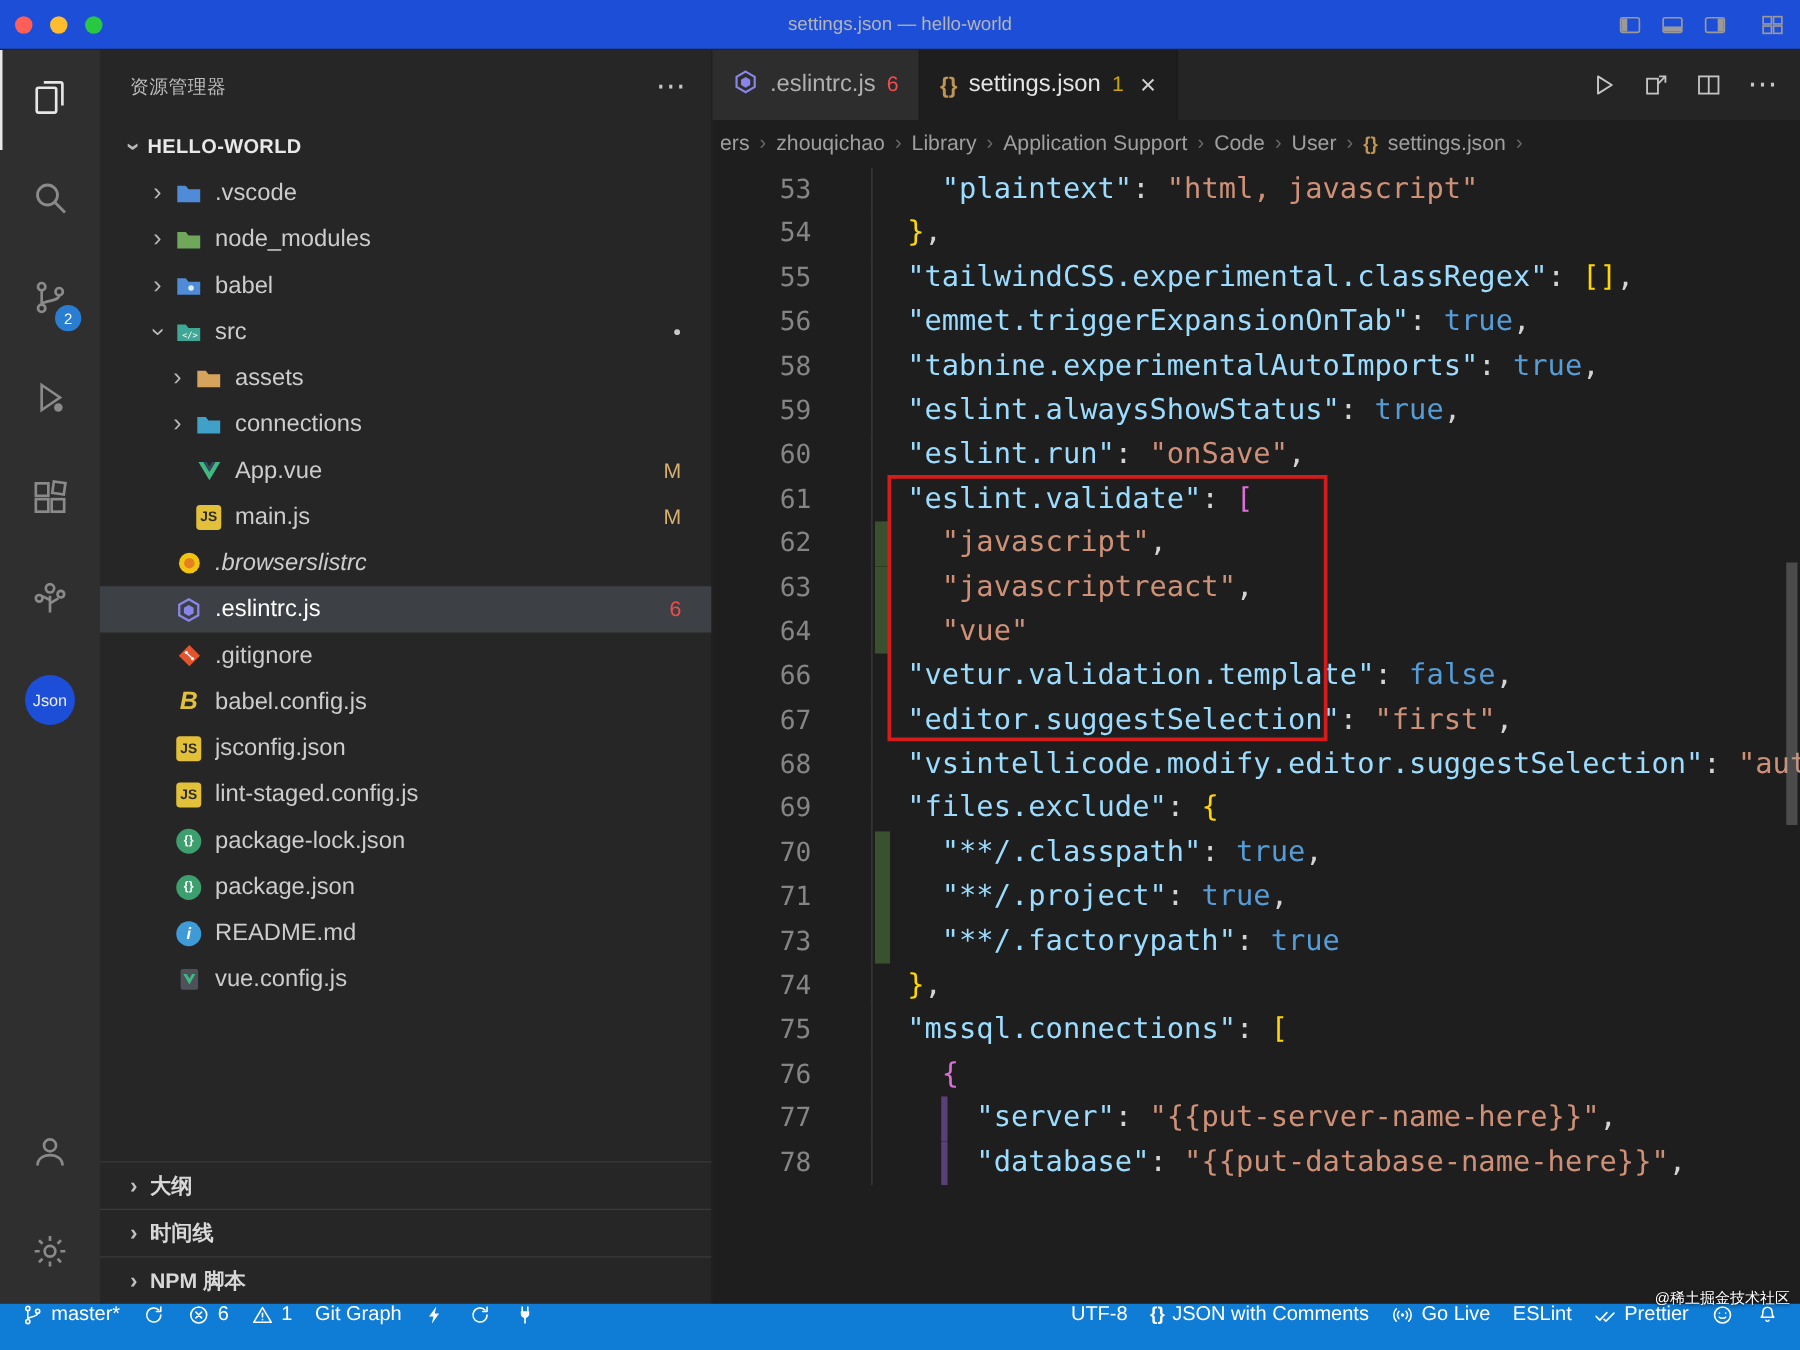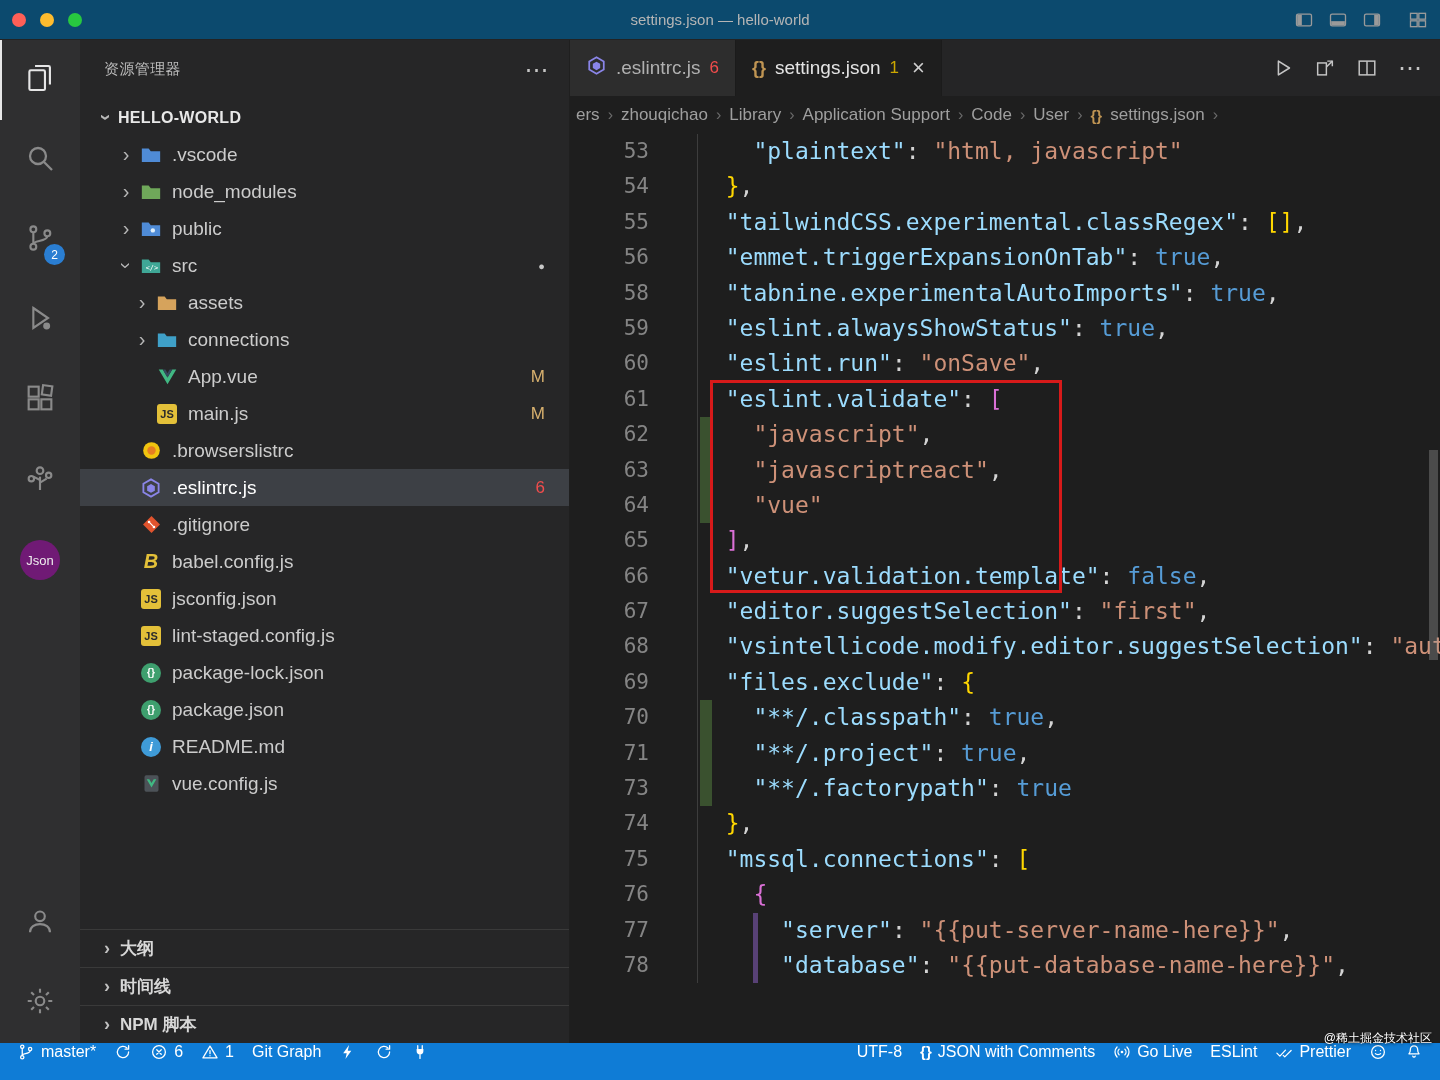--- a/index.html
+++ b/index.html
@@ -1,39 +1,39 @@
 <!DOCTYPE html>
 <html><head>
 <meta charset="utf-8">
 <style>
   html,body{width:1440px;height:1080px;margin:0;overflow:hidden;background:#1e1e1e;
     font-family:"Liberation Sans",sans-serif;-webkit-user-select:none;user-select:none}
   body{display:flex;flex-direction:column}
 
   
-  .titlebar{height:40px;flex:none;background:#0c4a6e;position:relative;display:flex;
+  .titlebar{height:40px;flex:none;background:#1d4ed8;position:relative;display:flex;
     align-items:center;justify-content:center;border-bottom:1px solid #232323;box-sizing:border-box}
   .traffic{position:absolute;left:12px;top:0;height:40px;display:flex;align-items:center;gap:14px}
   .tl{width:14px;height:14px;border-radius:50%}
   .tl.red{background:#ff5f57}.tl.yel{background:#febc2e}.tl.grn{background:#28c840}
   .tb-title{color:#b5b5b5;font-size:15px}
   .tb-icons{position:absolute;right:12px;top:0;height:40px;display:flex;align-items:center;gap:14px}
   .tb-icons svg{display:block}
 
   
   .main{flex:1;display:flex;min-height:0}
 
   
   .activitybar{width:80px;flex:none;background:#2f2f30;display:flex;flex-direction:column;align-items:center}
   .ab-slot{height:80px;width:80px;display:flex;align-items:center;justify-content:center;position:relative;cursor:pointer}
   .ab-slot.active{box-shadow:inset 2px 0 0 #e7e7e7}
   .ab-badge{position:absolute;right:15px;bottom:15px;background:#2a7ed2;color:#fff;border-radius:50%;
     min-width:21px;height:21px;font-size:12px;display:flex;align-items:center;justify-content:center}
   .ab-bottom{margin-top:auto}
-  .ic-jsonext{width:40px;height:40px;border-radius:50%;background:#701a75;color:#eee;font-size:13px;
+  .ic-jsonext{width:40px;height:40px;border-radius:50%;background:#1d4ed8;color:#eee;font-size:13px;
     display:flex;align-items:center;justify-content:center}
 
   
   .sidebar{width:490px;flex:none;background:#262627;display:flex;flex-direction:column;color:#cccccc;
     border-right:1px solid #1f1f1f;box-sizing:border-box}
   .sb-header{height:59px;flex:none;display:flex;align-items:center;padding:0 20px 0 24px;color:#bcbcbc;
     font-size:15px;letter-spacing:.4px}
   .sb-header .dots{margin-left:auto;font-size:24px;color:#c5c5c5;cursor:pointer;line-height:10px}
   .row{height:37px;flex:none;display:flex;align-items:center;font-size:19px;cursor:pointer;white-space:nowrap}
   .row.selected{background:#3d4045;color:#fff}
@@ -239,21 +239,21 @@
           <span class="lbl">node_modules</span>
         </div>
         <div class="row" style="padding-left: 34px;">
           <span class="chev">›</span>
           <span class="icon">
             <svg width="22" height="22" viewBox="0 0 24 24">
               <path d="M2 5h7.4l2.4 3H22v11.5H2z" fill="#4f8bd6"></path>
               <circle cx="14" cy="13.5" r="2.4" fill="#dfeffa"></circle>
             </svg>
           </span>
-          <span class="lbl">public</span>
+          <span class="lbl">babel</span>
         </div>
         <div class="row" style="padding-left: 34px;">
           <span class="chev down">›</span>
           <span class="icon">
             <svg width="22" height="22" viewBox="0 0 24 24">
               <path d="M2 5h7.4l2.4 3H22v11.5H2z" fill="#3fa796"></path>
               <text x="13" y="16.5" font-size="7.5" fill="#fff" text-anchor="middle" font-family="monospace">&lt;/&gt;</text>
             </svg>
           </span>
           <span class="lbl">src</span>
@@ -289,21 +289,21 @@
           <span class="badge mod">M</span>
         </div>
         <div class="row" style="padding-left: 50px;">
           <span class="chev empty"></span>
           <span class="icon">
             <span class="ic-js">JS</span>
           </span>
           <span class="lbl">main.js</span>
           <span class="badge mod">M</span>
         </div>
-        <div class="row" style="padding-left: 34px;">
+        <div class="row" style="padding-left: 34px; font-style: italic;">
           <span class="chev empty"></span>
           <span class="icon">
             <svg width="21" height="21" viewBox="0 0 24 24">
               <circle cx="12" cy="12" r="9.5" fill="#f1c40f"></circle>
               <circle cx="12" cy="12" r="4.8" fill="#e67e22"></circle>
             </svg>
           </span>
           <span class="lbl">.browserslistrc</span>
         </div>
         <div class="row selected" style="padding-left: 34px;">
@@ -459,21 +459,20 @@
           <div class="code-line"><div class="ln">54</div><div class="lc"><span class="tk-ws">  </span><span class="tk-b1">}</span><span class="tk-pun">,</span></div></div>
           <div class="code-line"><div class="ln">55</div><div class="lc"><span class="tk-ws">  </span><span class="tk-key">"tailwindCSS.experimental.classRegex"</span><span class="tk-pun">: </span><span class="tk-b1">[]</span><span class="tk-pun">,</span></div></div>
           <div class="code-line"><div class="ln">56</div><div class="lc"><span class="tk-ws">  </span><span class="tk-key">"emmet.triggerExpansionOnTab"</span><span class="tk-pun">: </span><span class="tk-kw">true</span><span class="tk-pun">,</span></div></div>
           <div class="code-line"><div class="ln">58</div><div class="lc"><span class="tk-ws">  </span><span class="tk-key">"tabnine.experimentalAutoImports"</span><span class="tk-pun">: </span><span class="tk-kw">true</span><span class="tk-pun">,</span></div></div>
           <div class="code-line"><div class="ln">59</div><div class="lc"><span class="tk-ws">  </span><span class="tk-key">"eslint.alwaysShowStatus"</span><span class="tk-pun">: </span><span class="tk-kw">true</span><span class="tk-pun">,</span></div></div>
           <div class="code-line"><div class="ln">60</div><div class="lc"><span class="tk-ws">  </span><span class="tk-key">"eslint.run"</span><span class="tk-pun">: </span><span class="tk-str">"onSave"</span><span class="tk-pun">,</span></div></div>
           <div class="code-line"><div class="ln">61</div><div class="lc"><span class="tk-ws">  </span><span class="tk-key">"eslint.validate"</span><span class="tk-pun">: </span><span class="tk-b2">[</span></div></div>
           <div class="code-line"><div class="ln">62</div><div class="lc"><span class="git-add"></span><span class="tk-ws">    </span><span class="tk-str">"javascript"</span><span class="tk-pun">,</span></div></div>
           <div class="code-line"><div class="ln">63</div><div class="lc"><span class="git-add"></span><span class="tk-ws">    </span><span class="tk-str">"javascriptreact"</span><span class="tk-pun">,</span></div></div>
           <div class="code-line"><div class="ln">64</div><div class="lc"><span class="git-add"></span><span class="tk-ws">    </span><span class="tk-str">"vue"</span></div></div>
-          <div class="code-line"><div class="ln">65</div><div class="lc"><span class="tk-ws">  </span><span class="tk-b2">]</span><span class="tk-pun">,</span></div></div>
           <div class="code-line"><div class="ln">66</div><div class="lc"><span class="tk-ws">  </span><span class="tk-key">"vetur.validation.template"</span><span class="tk-pun">: </span><span class="tk-kw">false</span><span class="tk-pun">,</span></div></div>
           <div class="code-line"><div class="ln">67</div><div class="lc"><span class="tk-ws">  </span><span class="tk-key">"editor.suggestSelection"</span><span class="tk-pun">: </span><span class="tk-str">"first"</span><span class="tk-pun">,</span></div></div>
           <div class="code-line"><div class="ln">68</div><div class="lc"><span class="tk-ws">  </span><span class="tk-key">"vsintellicode.modify.editor.suggestSelection"</span><span class="tk-pun">: </span><span class="tk-str">"automaticallyOverrodeDefaultValue"</span></div></div>
           <div class="code-line"><div class="ln">69</div><div class="lc"><span class="tk-ws">  </span><span class="tk-key">"files.exclude"</span><span class="tk-pun">: </span><span class="tk-b1">{</span></div></div>
           <div class="code-line"><div class="ln">70</div><div class="lc"><span class="git-add"></span><span class="tk-ws">    </span><span class="tk-key">"**/.classpath"</span><span class="tk-pun">: </span><span class="tk-kw">true</span><span class="tk-pun">,</span></div></div>
           <div class="code-line"><div class="ln">71</div><div class="lc"><span class="git-add"></span><span class="tk-ws">    </span><span class="tk-key">"**/.project"</span><span class="tk-pun">: </span><span class="tk-kw">true</span><span class="tk-pun">,</span></div></div>
           <div class="code-line"><div class="ln">73</div><div class="lc"><span class="git-add"></span><span class="tk-ws">    </span><span class="tk-key">"**/.factorypath"</span><span class="tk-pun">: </span><span class="tk-kw">true</span></div></div>
           <div class="code-line"><div class="ln">74</div><div class="lc"><span class="tk-ws">  </span><span class="tk-b1">}</span><span class="tk-pun">,</span></div></div>
           <div class="code-line"><div class="ln">75</div><div class="lc"><span class="tk-ws">  </span><span class="tk-key">"mssql.connections"</span><span class="tk-pun">: </span><span class="tk-b1">[</span></div></div>
           <div class="code-line"><div class="ln">76</div><div class="lc"><span class="tk-ws">    </span><span class="tk-b2">{</span></div></div>

